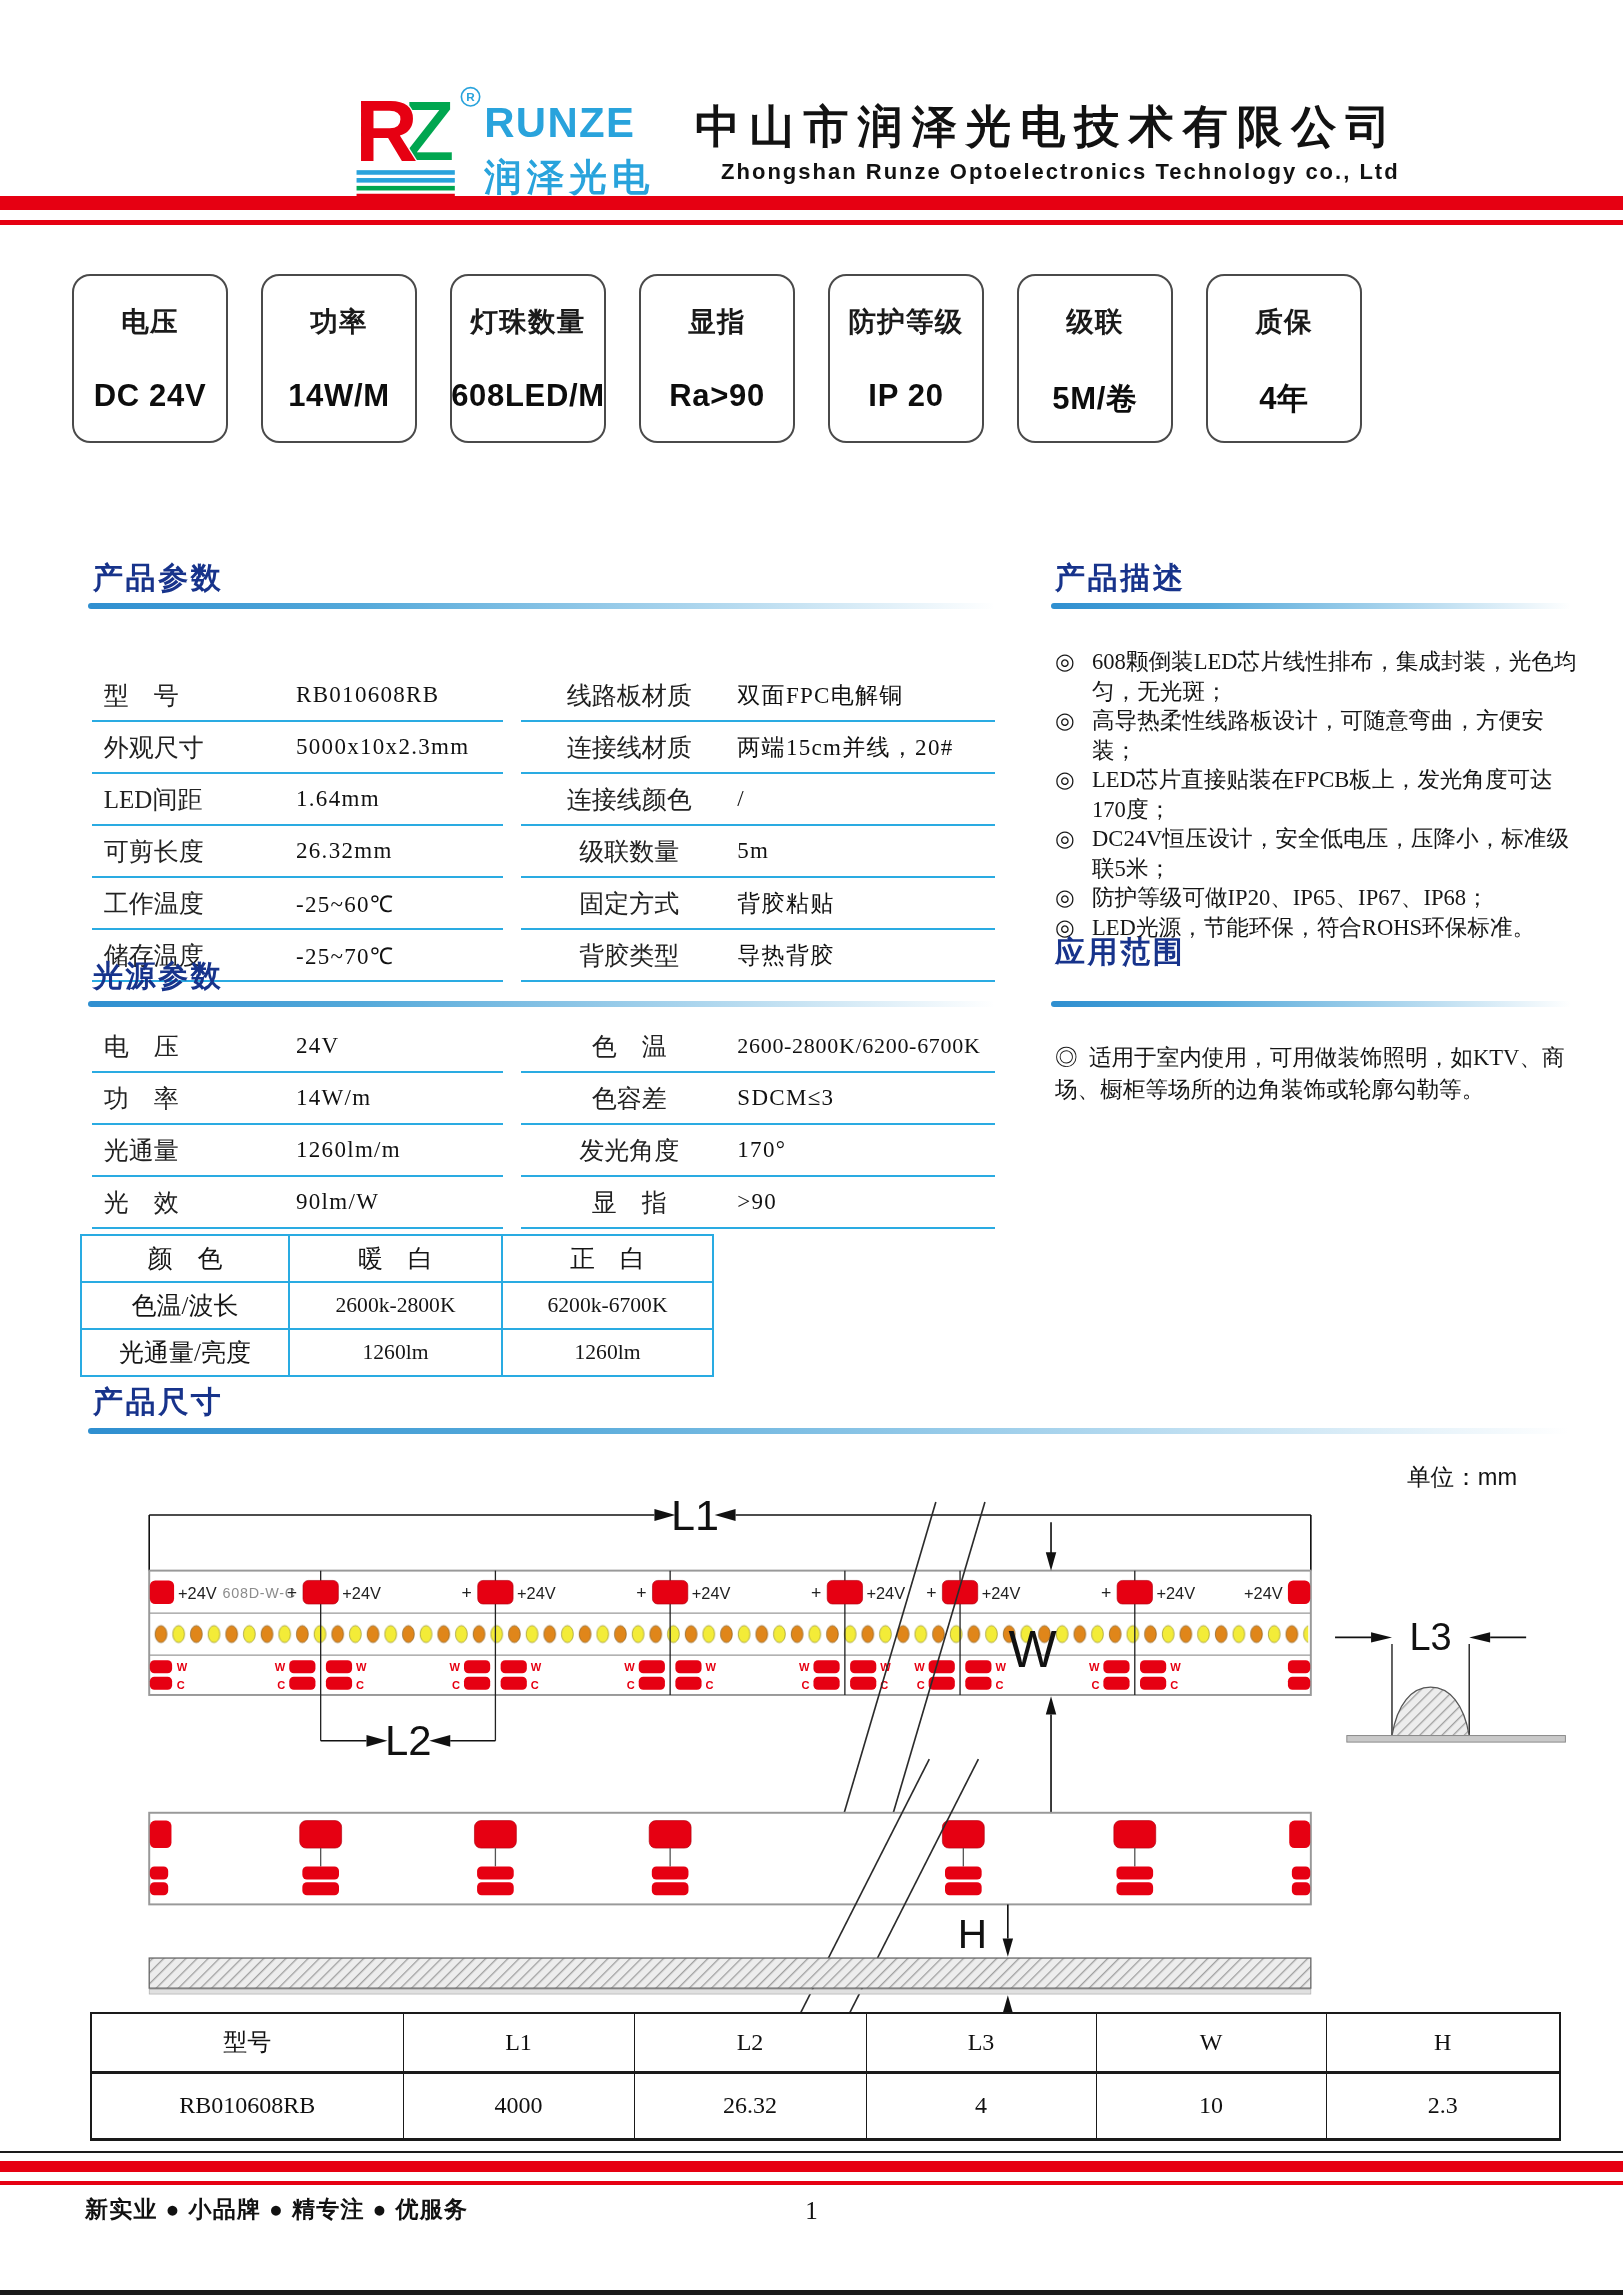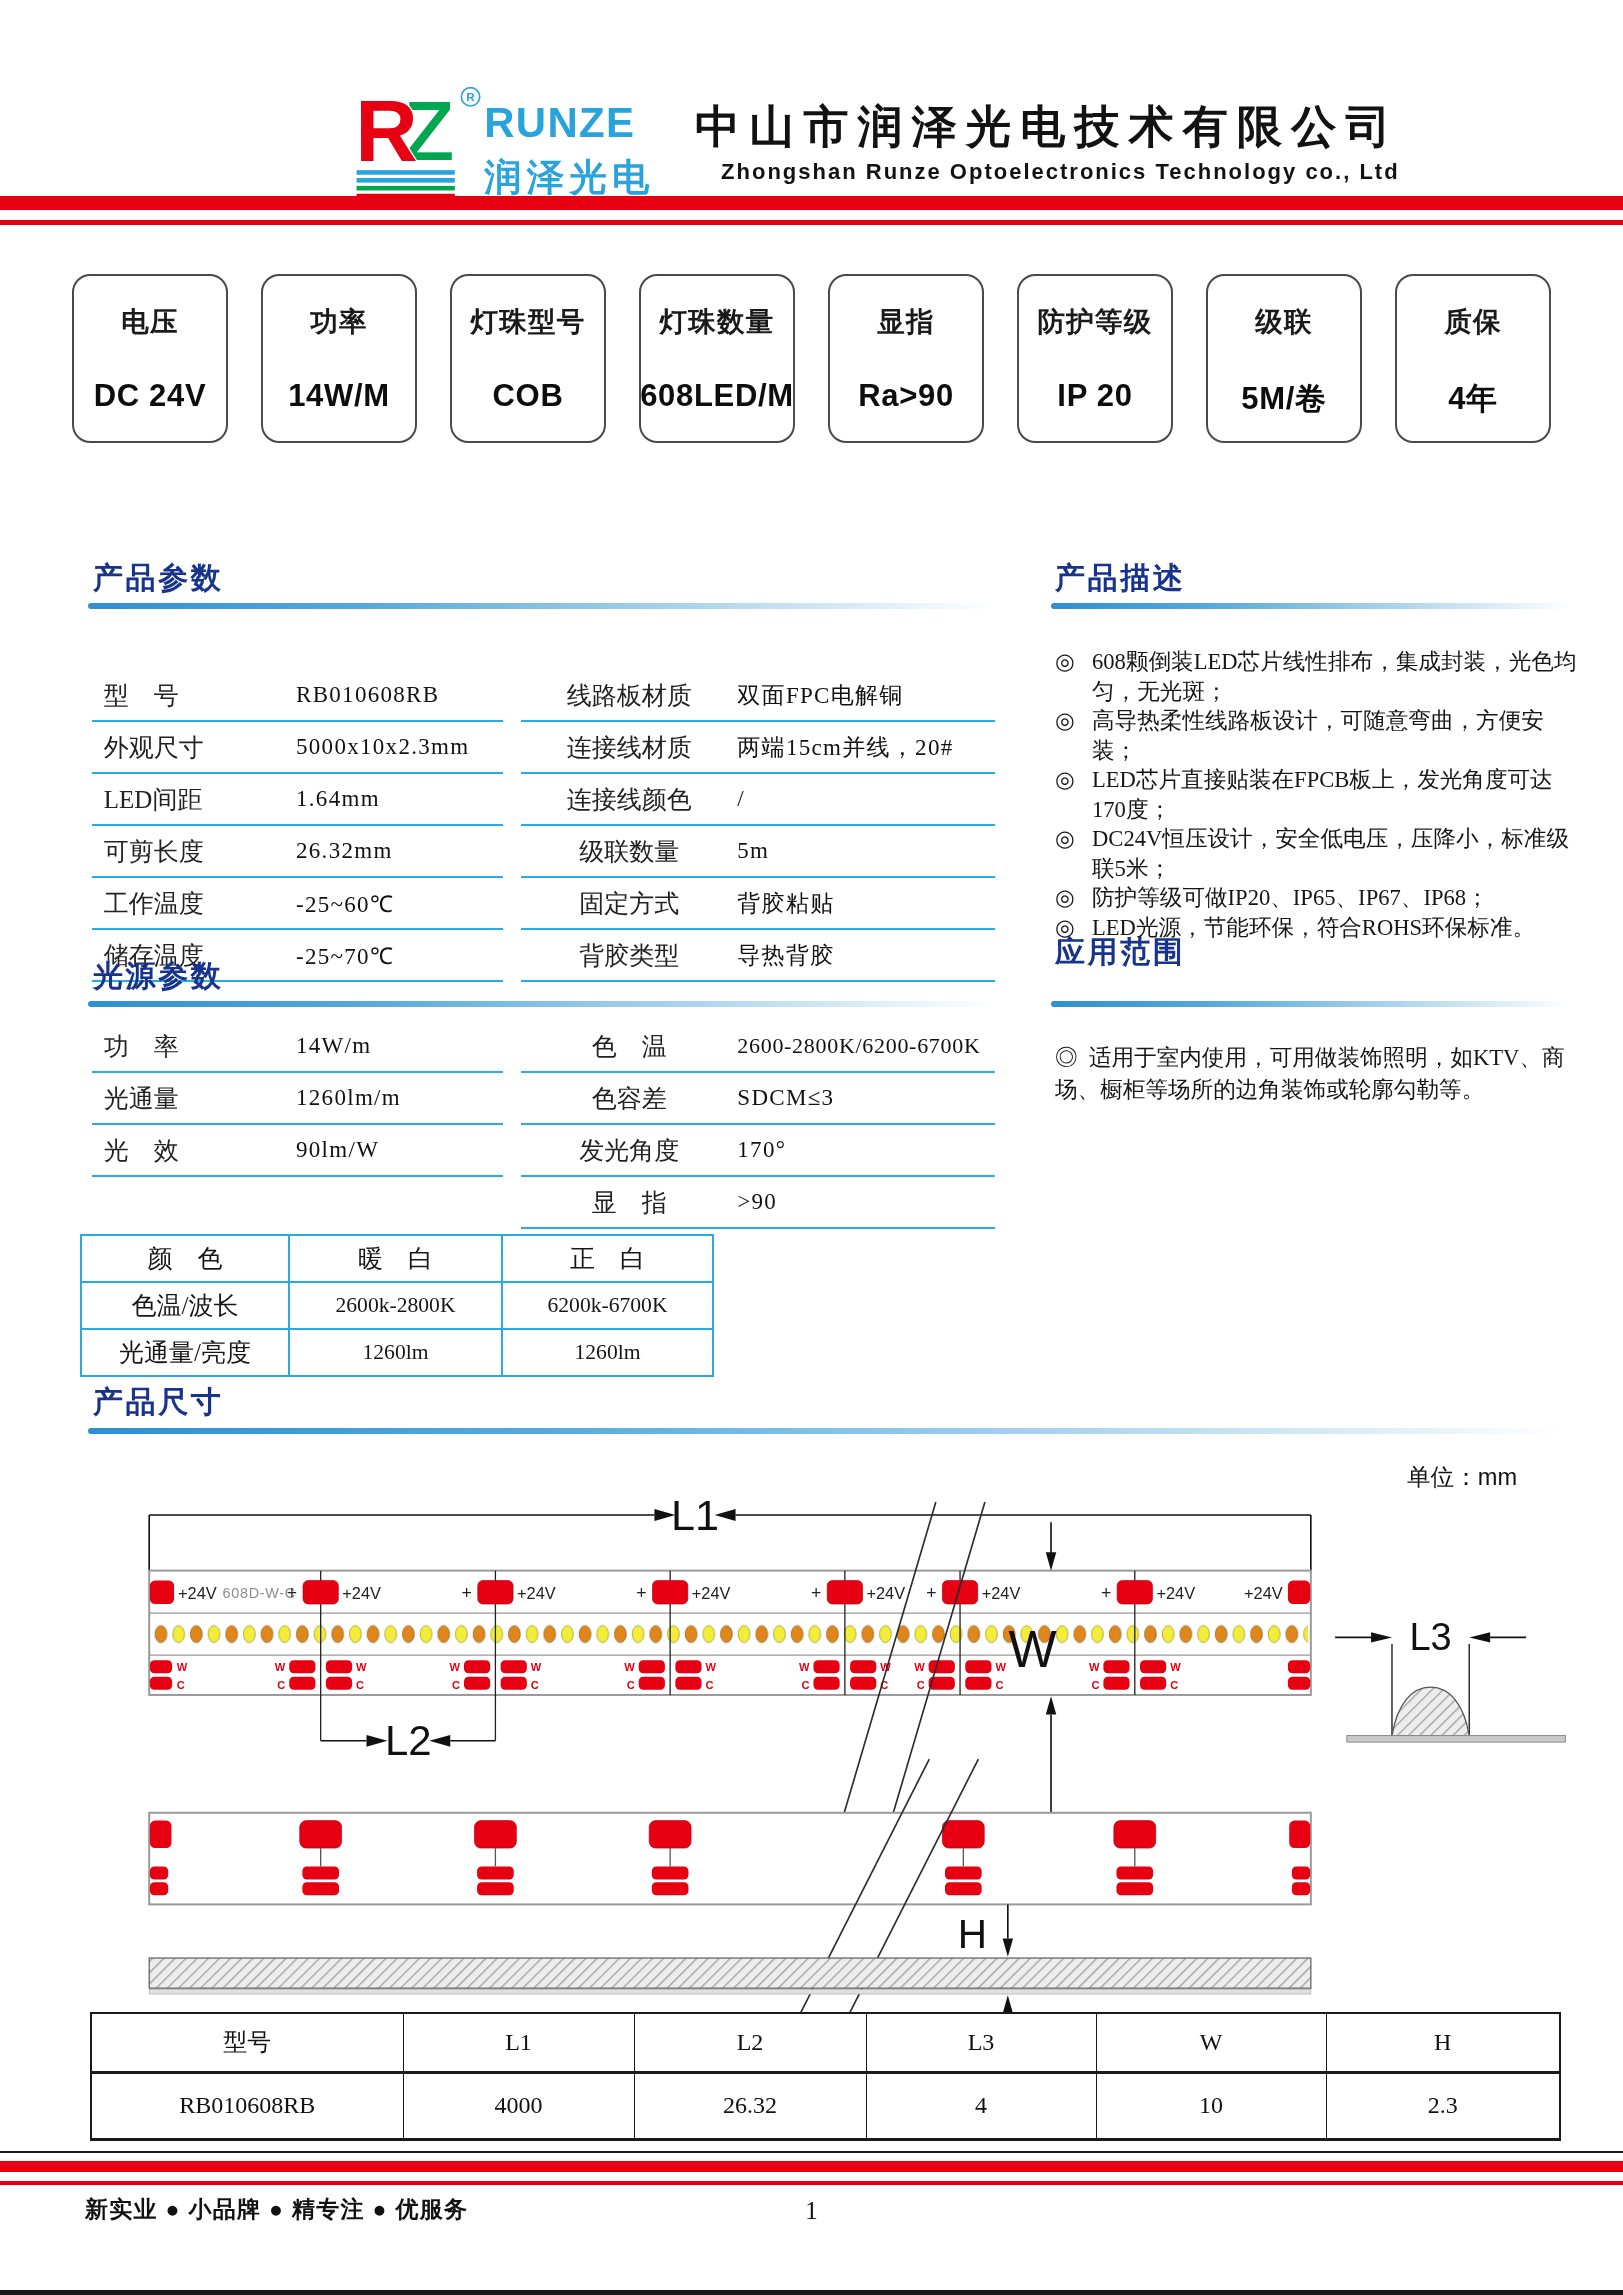--- a/index.html
+++ b/index.html
@@ -93,24 +93,20 @@
   <div class="abs red-band" style="left:0;top:220px;width:1623px;height:5.2px;"></div>
 
   <div class="abs badge-row" style="left:72px;top:274px;">
     <div class="badge">
       <div class="badge-label">电压</div>
       <div class="badge-value">DC 24V</div>
     </div>
     <div class="badge">
       <div class="badge-label">功率</div>
       <div class="badge-value">14W/M</div>
-    </div>
-    <div class="badge">
-      <div class="badge-label">灯珠型号</div>
-      <div class="badge-value">COB</div>
     </div>
     <div class="badge">
       <div class="badge-label">灯珠数量</div>
       <div class="badge-value">608LED/M</div>
     </div>
     <div class="badge">
       <div class="badge-label">显指</div>
       <div class="badge-value">Ra&gt;90</div>
     </div>
     <div class="badge">
@@ -210,20 +206,24 @@
     <div class="bullet">
         <span class="bmark">◎</span>
         <span>LED光源，节能环保，符合ROHS环保标准。</span>
       </div>
   </div>
 
   <div class="abs sec-title" style="left:93px;top:956px;">光源参数</div>
   <div class="abs sec-underline" style="left:88px;top:1001px;width:907px;"></div>
   <div class="abs ptable" style="left:92px;top:1021px;">
     <div class="pcol pcol-l">
+      <div class="prow">
+          <span class="plabel">电　压</span>
+          <span class="pvalue">24V</span>
+        </div>
       <div class="prow">
           <span class="plabel">功　率</span>
           <span class="pvalue">14W/m</span>
         </div>
       <div class="prow">
           <span class="plabel">光通量</span>
           <span class="pvalue">1260lm/m</span>
         </div>
       <div class="prow">
           <span class="plabel">光　效</span>

